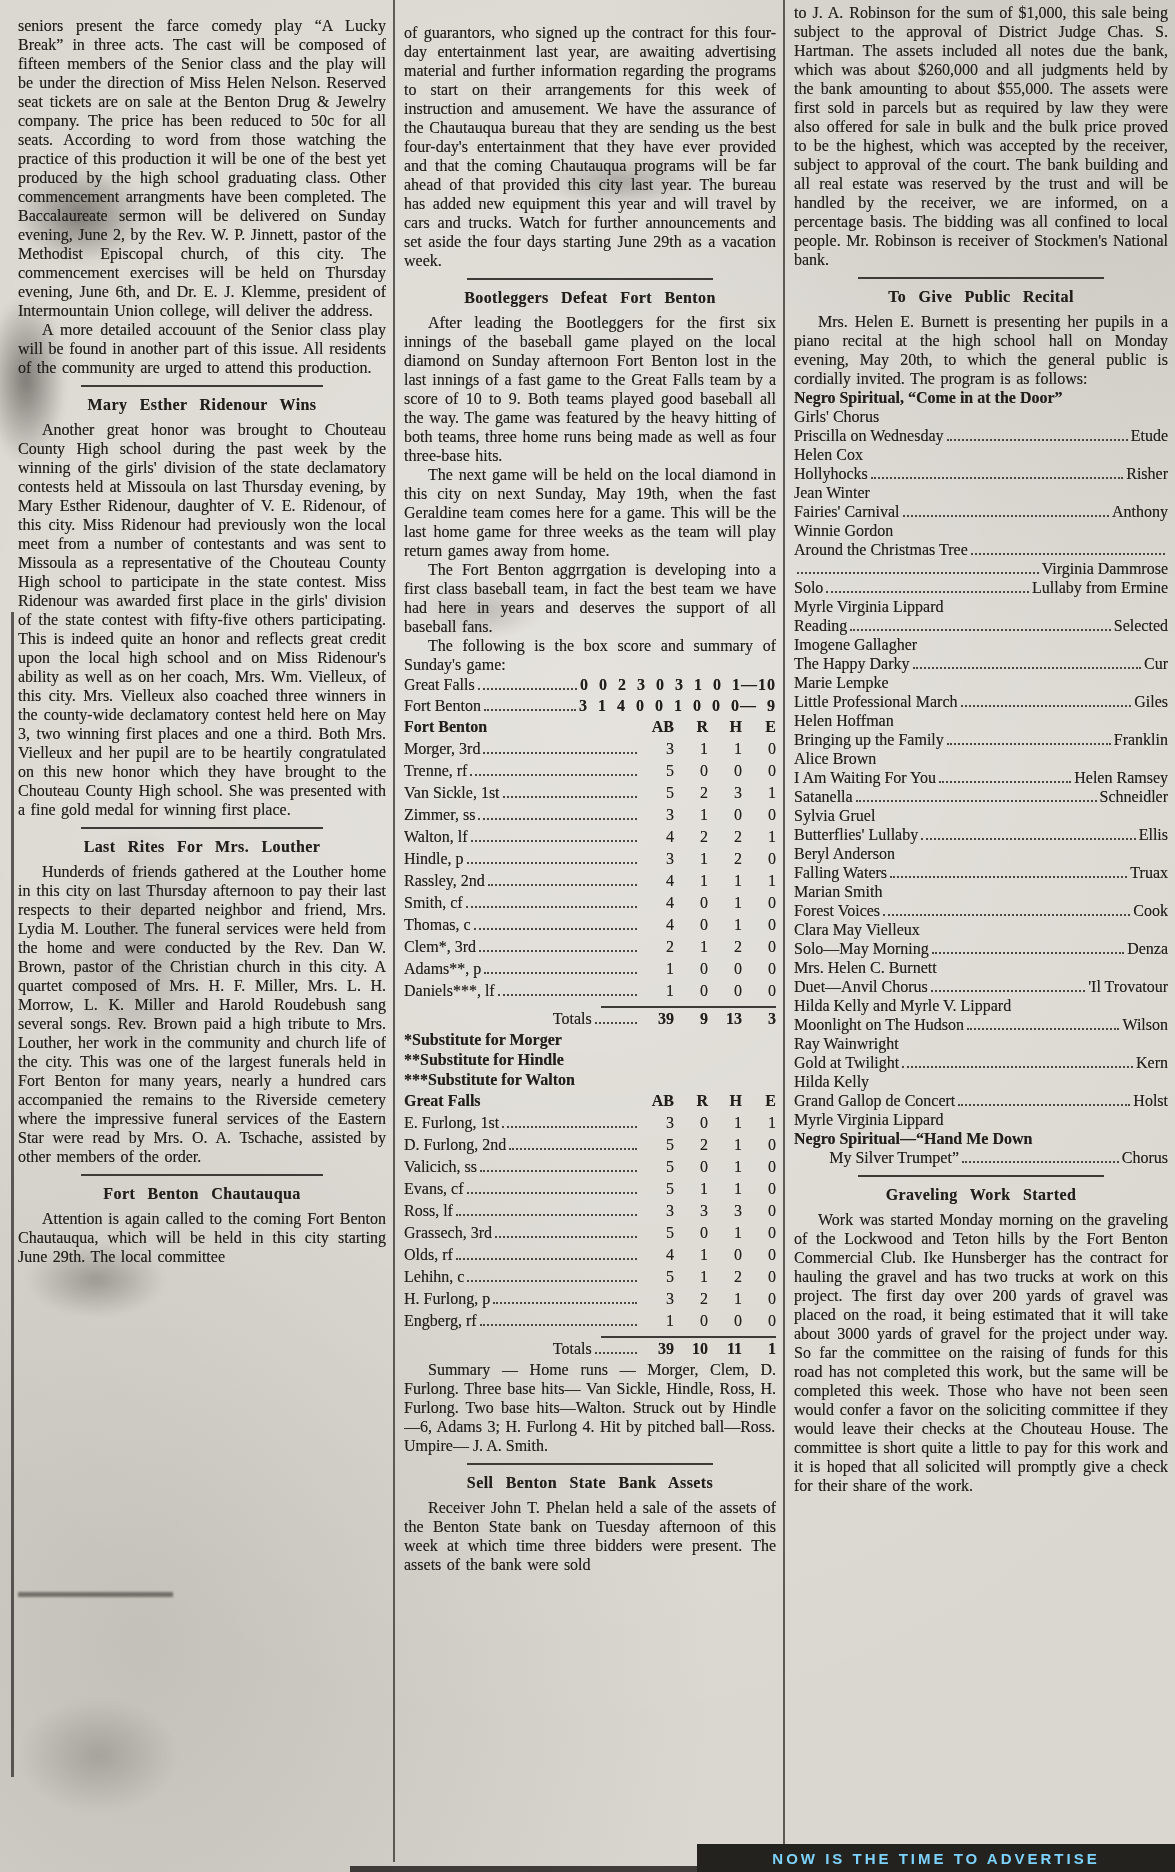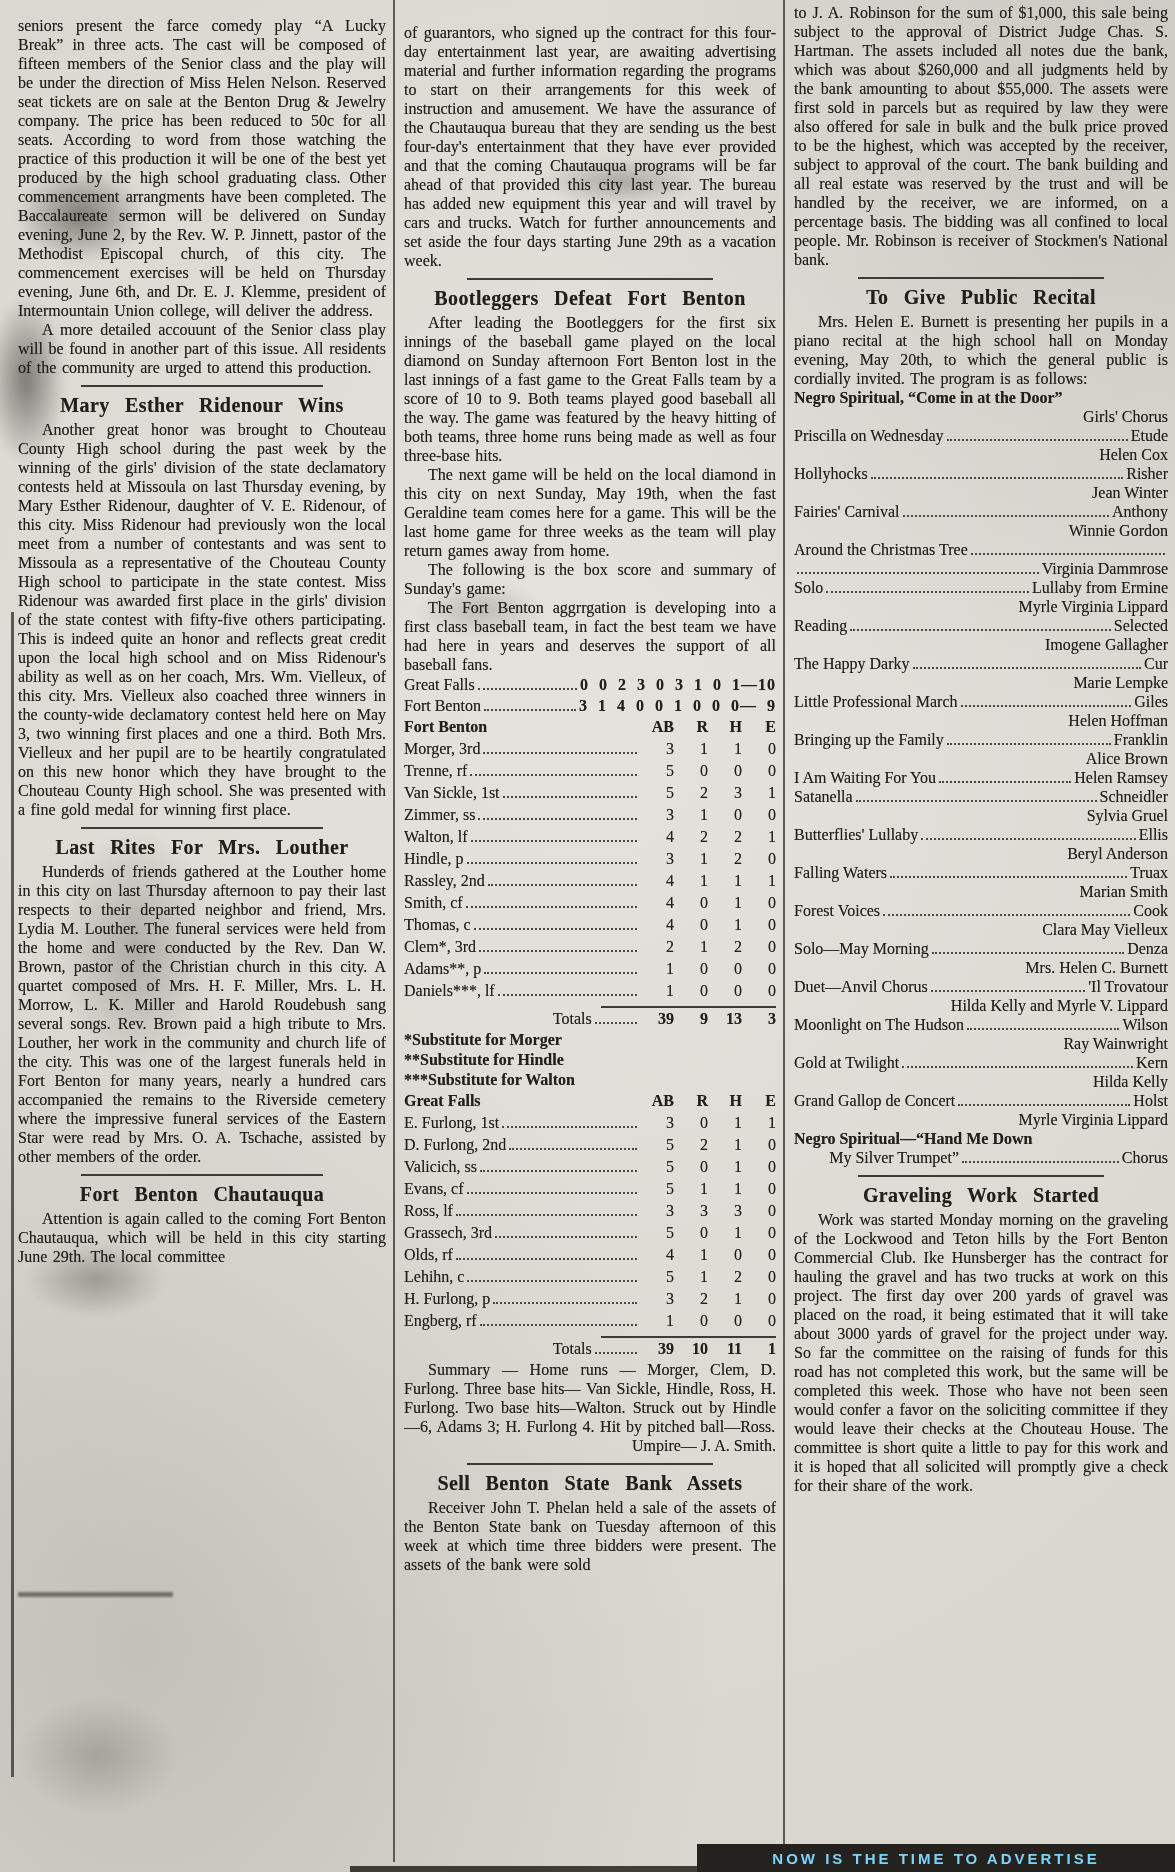--- a/index.html
+++ b/index.html
@@ -17,42 +17,42 @@
   }
   .col{position:absolute;top:0;bottom:0;overflow:hidden;}
   #col1{left:18px;width:368px;padding-top:16px;}
   #col2{left:404px;width:372px;padding-top:23px;}
   #col3{left:794px;width:374px;padding-top:3px;}
 
   .para{margin:0;text-align:justify;text-indent:1.5em;word-spacing:1.5px;}
   .para.noind{text-indent:0;}
   .rule{padding:8px 0 7px;}
   .rule-line{width:66%;margin:0 auto;border-top:2.5px solid #3d3b37;}
-  .headline{margin:0 0 4px;text-align:center;font-size:20px;font-weight:bold;
+  .headline{margin:0 0 4px;text-align:center;font-size:16px;font-weight:bold;
             word-spacing:0.5em;letter-spacing:0.4px;line-height:22px;}
 
   .leader{flex:1 1 auto;min-width:10px;border-bottom:2px dotted #4a4742;margin:0 3px 4px;}
 
   .score-row{display:flex;align-items:baseline;line-height:21px;}
   .score-team{white-space:nowrap;}
   .score-nums{white-space:nowrap;letter-spacing:1px;word-spacing:5px;font-weight:bold;text-align:right;}
 
   .bs-row{display:flex;align-items:baseline;line-height:22px;}
   .bs-head .bs-pname{font-weight:bold;flex:1 1 auto;}
   .bs-head .bs-cell{font-weight:bold;}
   .bs-pname{white-space:nowrap;}
   .bs-cell{flex:0 0 auto;width:34px;text-align:right;}
   .bs-note{line-height:20px;font-weight:bold;}
   .bs-tot-line{width:175px;border-top:2px solid #3d3b37;margin:4px 0 0 auto;}
   .bs-tot .bs-pname{margin-left:40%;}
   .bs-tot .bs-cell{font-weight:bold;}
 
   .prog-row{display:flex;align-items:baseline;line-height:19px;}
   .prog-left,.prog-right{white-space:nowrap;}
-  .prog-center{text-align:right;line-height:19px;}
+  .prog-center{text-align:left;line-height:19px;}
   .prog-line{line-height:19px;font-weight:bold;}
 
   .vrule{position:absolute;width:2px;background:#474440;opacity:.85;}
   #vrule1{left:393px;top:0;height:1862px;}
   #vrule2{left:783px;top:0;height:1845px;}
   #edge-rule{position:absolute;left:11px;top:612px;height:1165px;width:2.5px;background:#393734;opacity:.8;}
 
   .banner{position:absolute;left:697px;top:1844px;width:478px;height:28px;
           background:#23221f;color:#7dd3fc;display:flex;align-items:center;justify-content:center;
           font-family:"Liberation Sans",sans-serif;font-weight:bold;font-size:15px;letter-spacing:3px;
@@ -87,22 +87,22 @@
       <p class="para">Attention is again called to the coming Fort Benton Chautauqua, which will be held in this city starting June 29th. The local committee</p>
     </div>
   <div class="col" id="col2">
       <p class="para noind">of guarantors, who signed up the contract for this four-day entertainment last year, are awaiting advertising material and further information regarding the programs to start on their arrangements for this week of instruction and amusement. We have the assurance of the Chautauqua bureau that they are sending us the best four-day's entertainment that they have ever provided and that the coming Chautauqua programs will be far ahead of that provided this city last year. The bureau has added new equipment this year and will travel by cars and trucks. Watch for further announcements and set aside the four days starting June 29th as a vacation week.</p>
       <div class="rule">
         <div class="rule-line"></div>
       </div>
       <h3 class="headline">Bootleggers Defeat Fort Benton</h3>
       <p class="para">After leading the Bootleggers for the first six innings of the baseball game played on the local diamond on Sunday afternoon Fort Benton lost in the last innings of a fast game to the Great Falls team by a score of 10 to 9. Both teams played good baseball all the way. The game was featured by the heavy hitting of both teams, three home runs being made as well as four three-base hits.</p>
       <p class="para">The next game will be held on the local diamond in this city on next Sunday, May 19th, when the fast Geraldine team comes here for a game. This will be the last home game for three weeks as the team will play return games away from home.</p>
+      <p class="para">The Fort Benton aggrrgation is developing into a first class baseball team, in fact the best team we have had here in years and deserves the support of all baseball fans.</p>
       <p class="para">The following is the box score and summary of Sunday's game:</p>
-      <p class="para">The Fort Benton aggrrgation is developing into a first class baseball team, in fact the best team we have had here in years and deserves the support of all baseball fans.</p>
       <div class="score-row">
         <span class="score-team">Great Falls</span>
         <span class="leader"></span>
         <span class="score-nums">0 0 2 3 0 3 1 0 1—10</span>
       </div>
       <div class="score-row">
         <span class="score-team">Fort Benton</span>
         <span class="leader"></span>
         <span class="score-nums">3 1 4 0 0 1 0 0 0— 9</span>
       </div>

